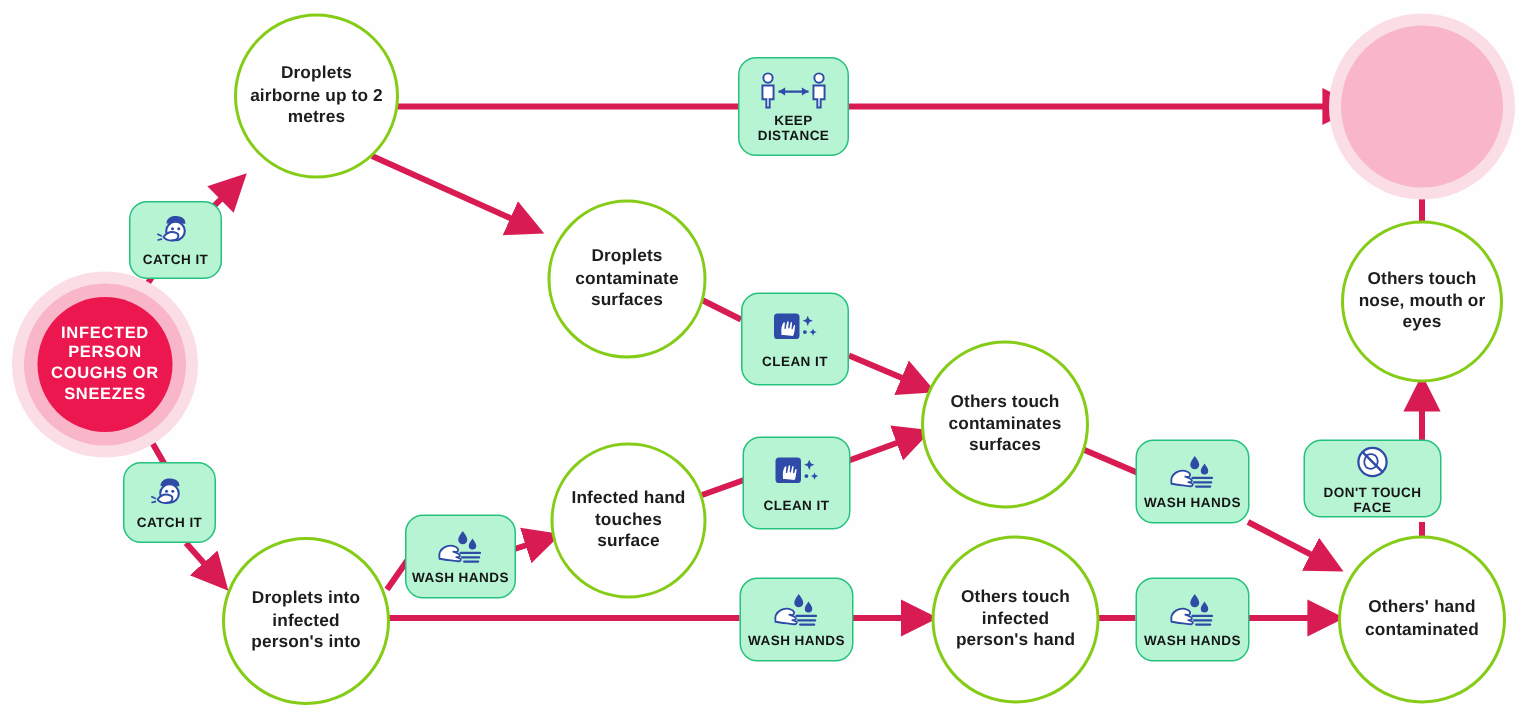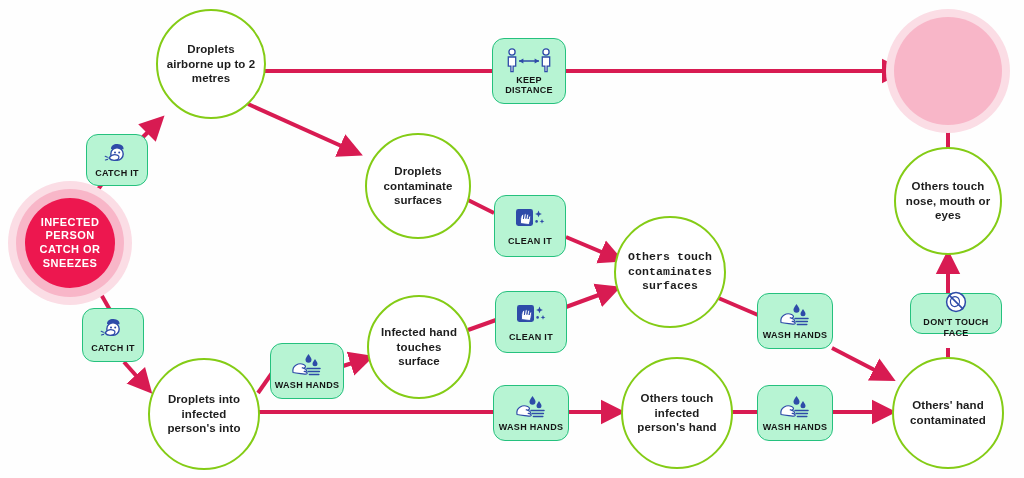--- a/index.html
+++ b/index.html
@@ -94,21 +94,21 @@
       <path d="M948,295 L948,256" marker-end="url(#ah)"></path>
 
       <path d="M948,150 L948,112" marker-end="url(#ah)"></path>
     </g>
   </svg>
 
   <div class="endnode" style="left:8px;top:181px;width:124px;height:124px;">
     <div class="halo1" style="width:124px;height:124px;background:#FBDDE5;"></div>
     <div class="halo2" style="width:108px;height:108px;background:#F8B6C8;"></div>
     <div class="core" style="width:90px;height:90px;">
-      <span>INFECTED PERSON CATCH OR SNEEZES</span>
+      <span>INFECTED PERSON COUGHS OR SNEEZES</span>
     </div>
   </div>
 
   <div class="endnode" style="left:886px;top:9px;width:124px;height:124px;">
     <div class="halo1" style="width:124px;height:124px;background:#FBDDE5;"></div>
     <div class="halo2" style="width:108px;height:108px;background:#F8B6C8;"></div>
   </div>
 
   <div class="node" style="left:156px;top:9px;width:110px;height:110px;">
     <span>Droplets airborne up to 2 metres</span>
@@ -119,21 +119,21 @@
   </div>
 
   <div class="node" style="left:148px;top:358px;width:112px;height:112px;">
     <span>Droplets into infected person's into</span>
   </div>
 
   <div class="node" style="left:367px;top:295px;width:104px;height:104px;">
     <span>Infected hand touches surface</span>
   </div>
 
-  <div class="node" style="left:614px;top:216px;width:112px;height:112px;font-family:Liberation Mono, monospace;">
+  <div class="node" style="left:614px;top:227px;width:112px;height:112px;">
     <span>Others touch contaminates surfaces</span>
   </div>
 
   <div class="node" style="left:892px;top:357px;width:112px;height:112px;">
     <span>Others' hand contaminated</span>
   </div>
 
   <div class="node" style="left:621px;top:357px;width:112px;height:112px;">
     <span>Others touch infected person's hand</span>
   </div>
@@ -278,21 +278,21 @@
                  c1.6,0.7 2.2,1.9 1.6,2.8 c-0.5,0.8 -1.8,0.8 -3,0.5
                  c2.6,0.9 4.4,1.6 4.4,2.6 c0,0.8 -1,1.2 -2.4,1
                  c1.8,0.4 3,0.9 3,1.8 c0,0.8 -1.2,1.1 -2.6,0.9
                  c-3.6,-0.5 -8.4,-0.9 -11.6,-1.6 z" fill="#fff" stroke="#2E4BA8" stroke-width="1.2" stroke-linejoin="round"></path>
         <path d="M18,16.6 h13 M19,19.6 h11.4 M20.4,22.4 h9.4" stroke="#2E4BA8" stroke-width="1.5" stroke-linecap="round"></path>
       </svg>
     </span>
     <span class="lbl">WASH HANDS</span>
   </div>
 
-  <div class="adv" style="left:910px;top:293px;width:92px;height:41px;">
+  <div class="adv" style="left:869px;top:293px;width:92px;height:52px;">
     <span class="glyph">
       <svg width="28" height="26" viewBox="0 0 28 26">
         <circle cx="14" cy="13" r="9.4" fill="#fff" stroke="#2E4BA8" stroke-width="1.5"></circle>
         <path d="M10.4,8.4 c2.6,-1.4 5.6,-0.6 6.6,1.8 c1.1,2.6 0.2,5.6 -2.2,6.8
                  c-2.4,1.2 -5.2,0.2 -6,-2.2 c-0.8,-2.4 0.2,-5.2 1.6,-6.4 z" fill="#fff" stroke="#2E4BA8" stroke-width="1.2"></path>
         <path d="M7.4,6.4 L20.6,19.6" stroke="#2E4BA8" stroke-width="1.6" stroke-linecap="round"></path>
       </svg>
     </span>
     <span class="lbl">DON'T TOUCH FACE</span>
   </div>

